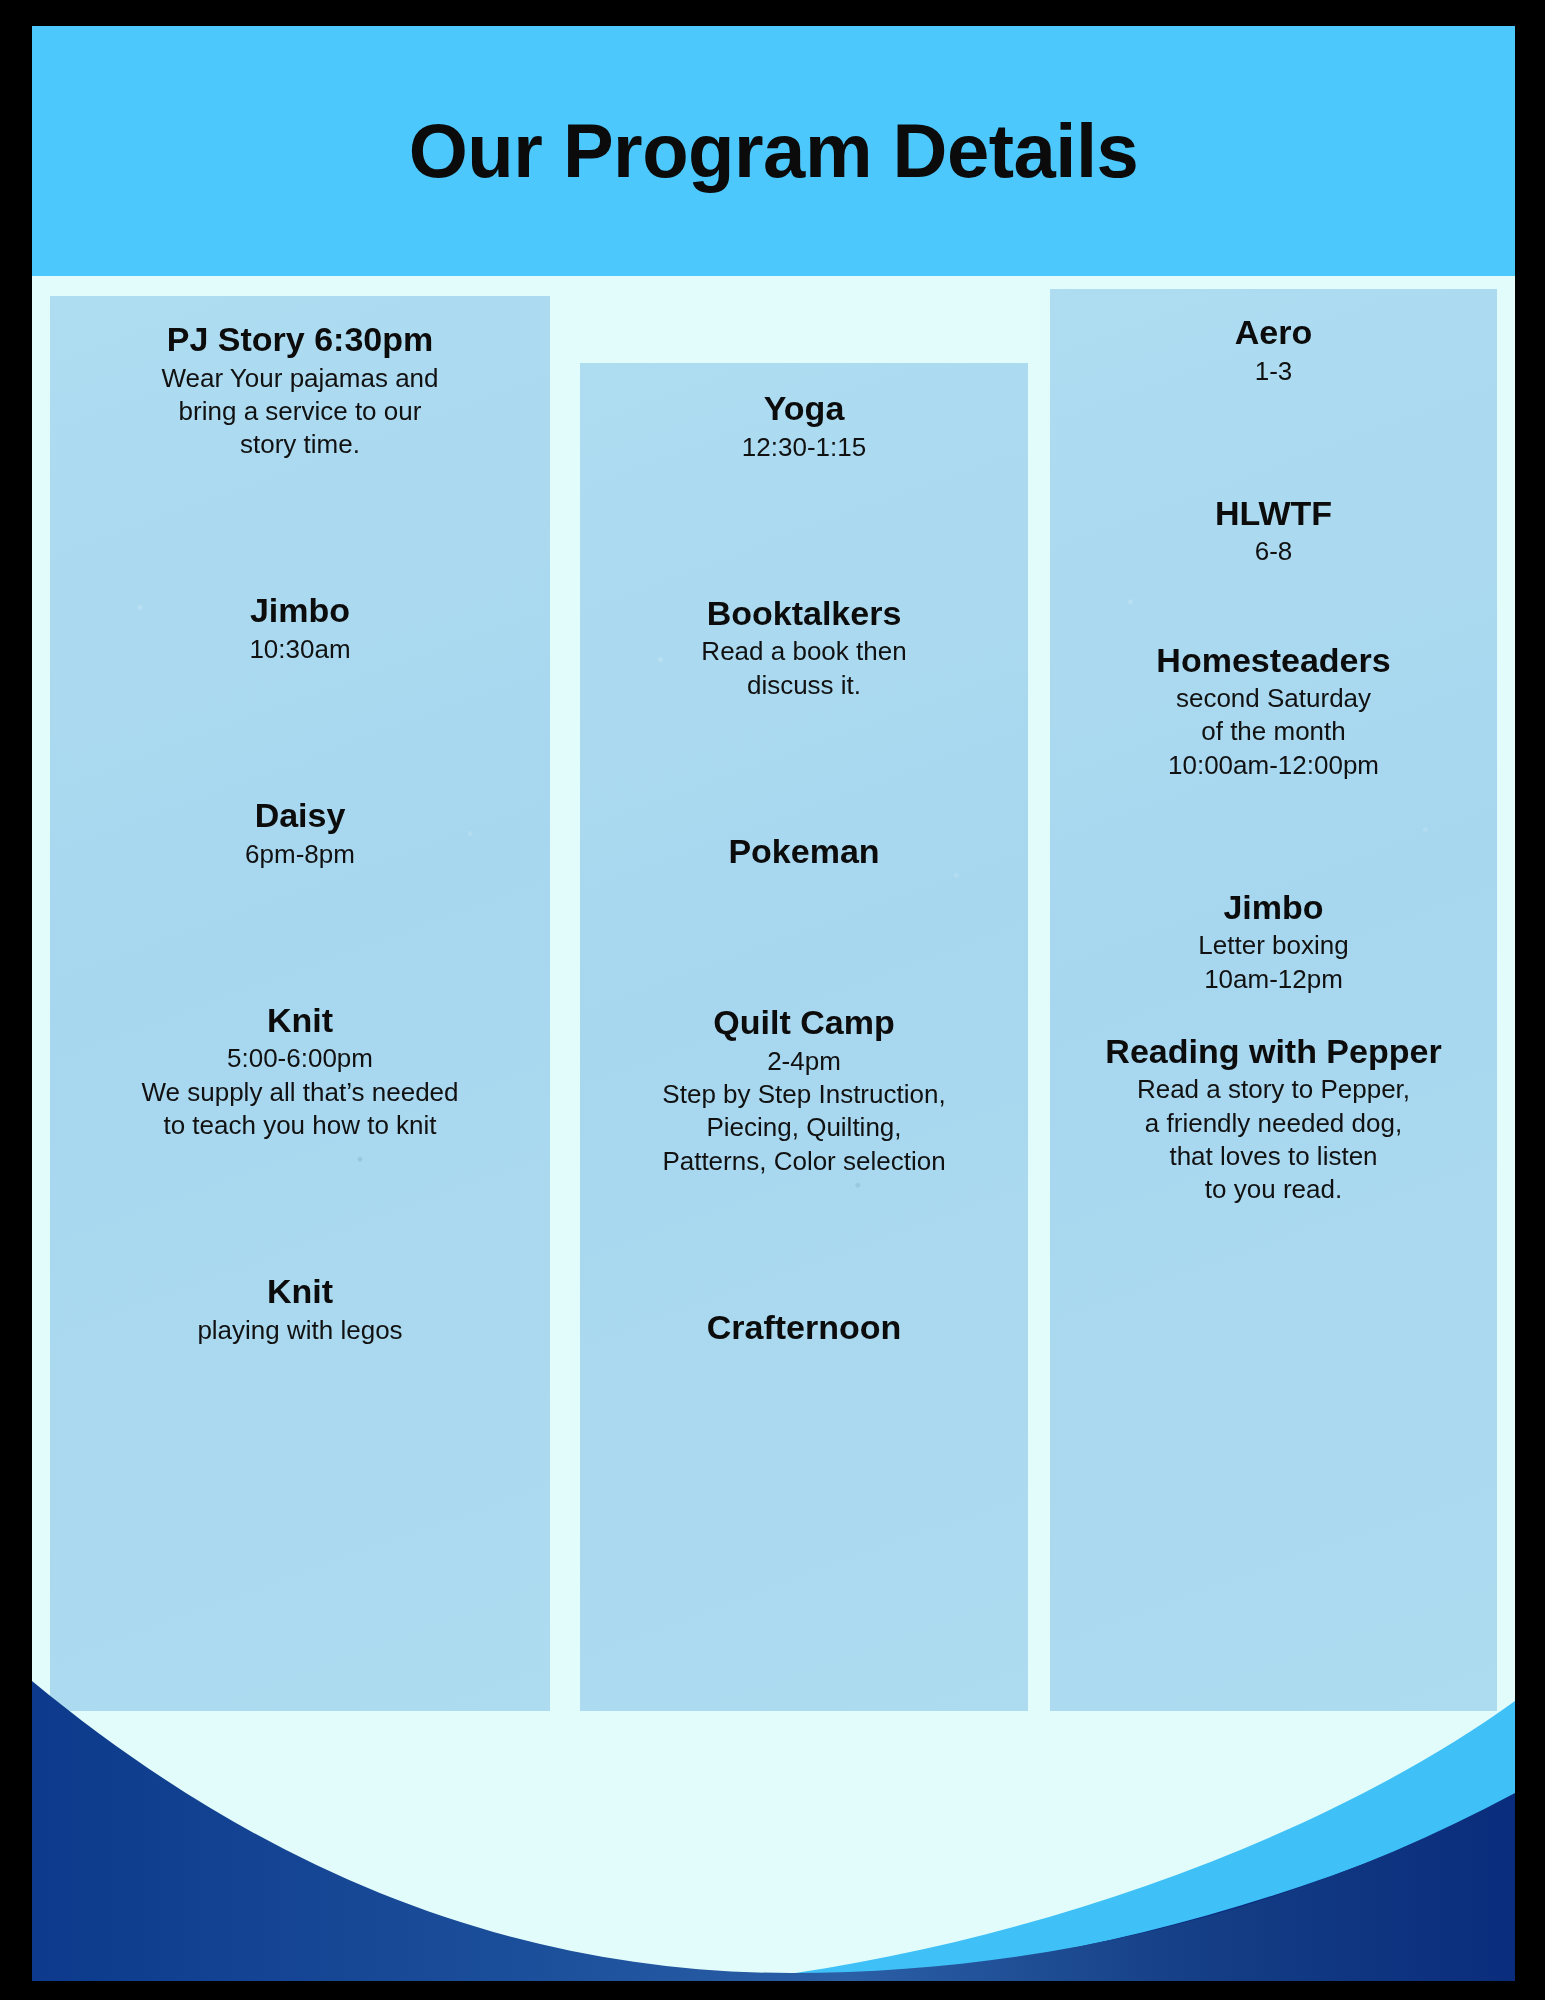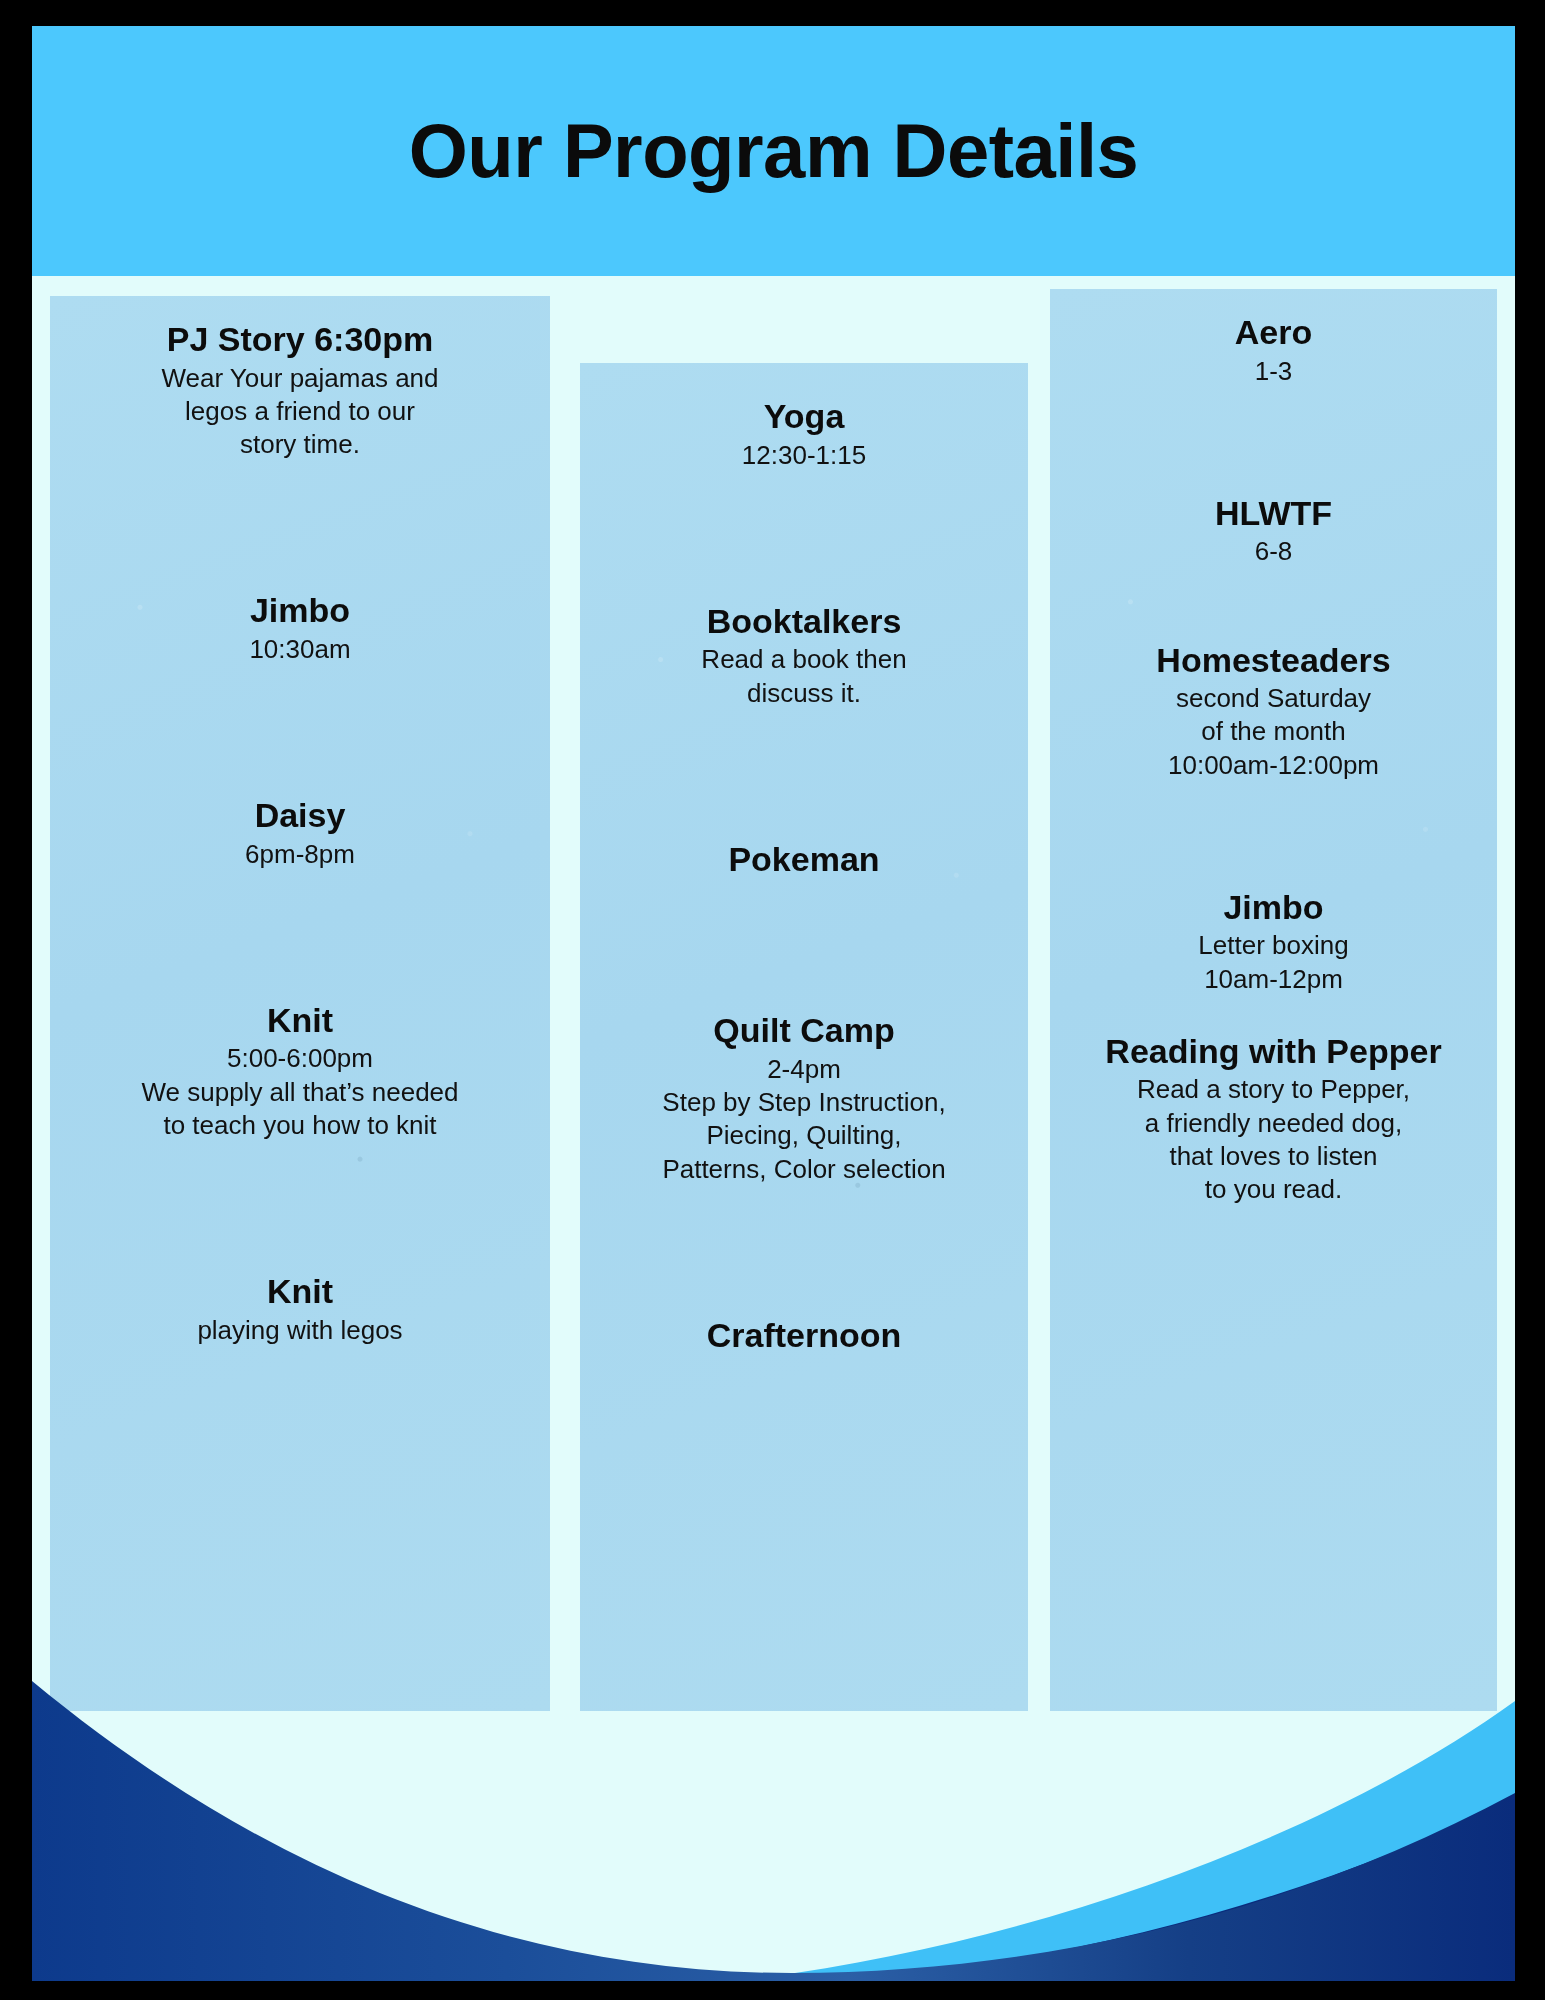--- a/index.html
+++ b/index.html
@@ -94,21 +94,21 @@
     margin: 0;
     color: #111111;
   }
   .gap-sm { height: 26px; }
   .gap-md { height: 62px; }
   .gap-lg { height: 96px; }
   .gap-xl { height: 120px; }
 
   
   #col-1 .pad { padding: 14px 10px 0 10px; }
-  #col-2 .pad { padding: 24px 4px 0 4px; }
+  #col-2 .pad { padding: 16px 4px 0 4px; }
   #col-3 .pad { padding: 14px 6px 0 6px; }
 
   
   #waves {
     position: absolute;
     left: 0;
     bottom: 0;
     width: 1483px;
     height: 360px;
     overflow: hidden;
@@ -125,21 +125,21 @@
       <h1 id="page-title">Our Program Details</h1>
     </div>
 
     <div id="columns">
 
       <div class="col" id="col-1">
         <div class="pad">
           <div class="entry">
             <p class="entry-title">PJ Story 6:30pm</p>
             <p class="entry-line">Wear Your pajamas and</p>
-            <p class="entry-line">legos a friend to our</p>
+            <p class="entry-line">bring a service to our</p>
             <p class="entry-line">story time.</p>
           </div>
           <div class="gap-xl"></div>
           <div class="entry">
             <p class="entry-title">Jimbo</p>
             <p class="entry-line">10:30am</p>
           </div>
           <div class="gap-xl"></div>
           <div class="entry">
             <p class="entry-title">Daisy</p>

